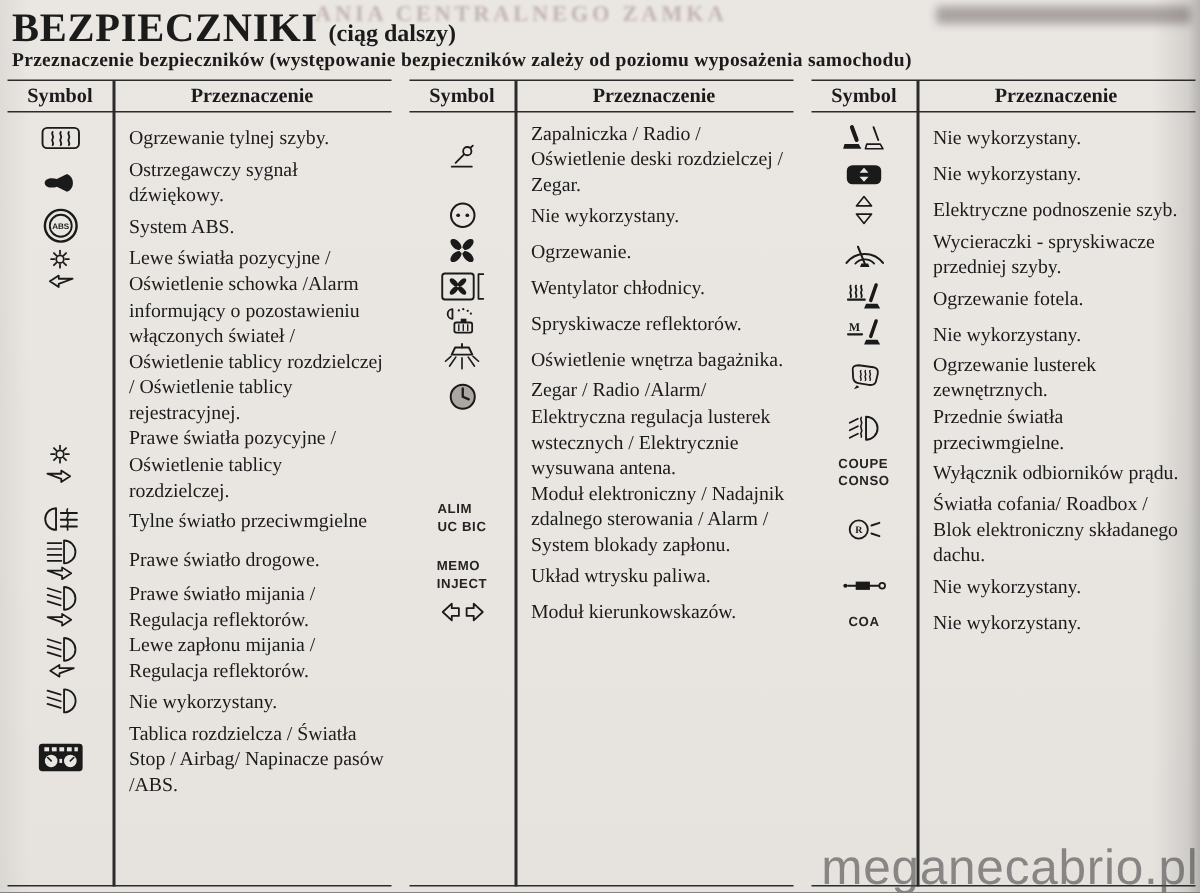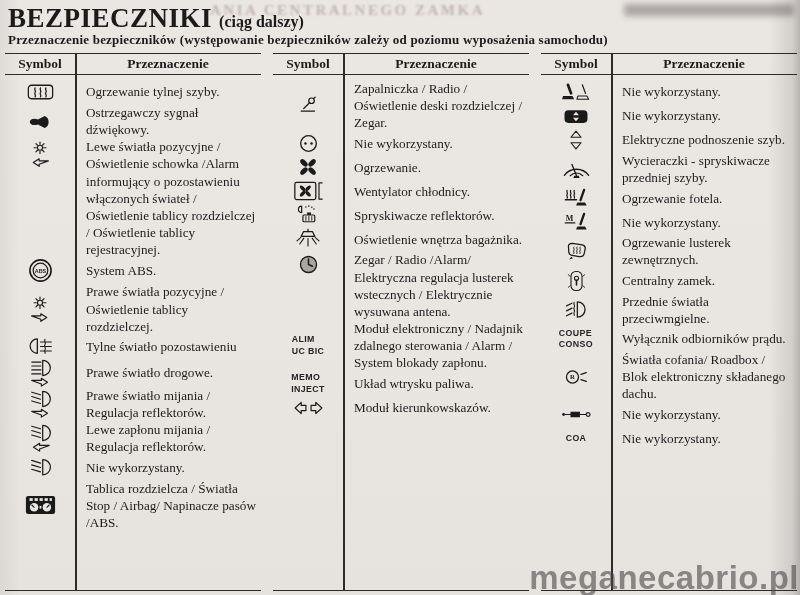--- a/index.html
+++ b/index.html
@@ -37,21 +37,21 @@
   .frow{display:flex;align-items:center;min-height:24px;}
   .frow.top-align{align-items:flex-start;}
   .frow.top-align .sym-cell{padding-top:3px;}
   .sym-cell{width:70px;flex:none;display:flex;justify-content:center;align-items:center;}
   .desc-cell{flex:1;padding:0 3px 0 11px;font-size:13.2px;line-height:1.3;}
   .sym-text{font-family:"Liberation Sans",sans-serif;font-size:8.8px;font-weight:bold;
             letter-spacing:.4px;line-height:1.3;color:#242424;text-align:left;}
   .icon svg{display:block;}
   .watermark{
     position:absolute;right:1px;bottom:1px;
-    font-family:"Liberation Sans",sans-serif;font-size:33px;font-weight:700;
+    font-family:"Liberation Sans",sans-serif;font-size:33px;font-weight:400;
     color:rgba(72,72,72,.60);letter-spacing:.5px;line-height:1;text-align:center;
   }
 </style>
 </head>
 <body>
 
 <div class="page">
   <div class="ghost">ANIA CENTRALNEGO ZAMKA</div>
   <div class="smudge"></div>
 
@@ -84,67 +84,67 @@
           <div class="frow">
             <div class="sym-cell">
               <span class="icon">
                 <svg viewBox="0 0 30 20" width="26" height="17" fill="none" stroke="#1a1a1a" stroke-width="1.4" stroke-linecap="round" stroke-linejoin="round">
                   <path fill="#1a1a1a" stroke="none" d="M3,10.5C3,7 8.5,6 12.5,7.5L20.5,3.5A7.6,7.6 0 0 1 20.5,17.5L12.5,13.5C8.5,15 3,14 3,10.5Z"></path>
                 </svg>
               </span>
             </div>
             <div class="desc-cell">Ostrzegawczy sygnał dźwiękowy.</div>
           </div>
+          <div class="frow">
+            <div class="sym-cell">
+              <span class="icon">
+                <svg viewBox="0 0 26 26" width="25" height="25" fill="none" stroke="#1a1a1a" stroke-width="1.4" stroke-linecap="round" stroke-linejoin="round">
+                  <circle cx="13" cy="13" r="11" stroke-width="1.7"></circle>
+                  <circle cx="13" cy="13" r="7.6" stroke-width="1.3"></circle>
+                  <text x="13" y="15.2" font-size="5.6" font-weight="bold" text-anchor="middle" font-family="Liberation Sans, sans-serif" fill="#1a1a1a" stroke="none">ABS</text>
+                </svg>
+              </span>
+            </div>
+            <div class="desc-cell">System ABS.</div>
+          </div>
           <div class="frow top-align">
             <div class="sym-cell">
               <span class="icon">
                 <svg viewBox="0 0 26 32" width="22" height="27" fill="none" stroke="#1a1a1a" stroke-width="1.4" stroke-linecap="round" stroke-linejoin="round">
                   <circle cx="13" cy="8" r="3"></circle>
                   <path d="M13,1.2V3.8M13,12.2V14.8M6,8H8.6M17.4,8H20M8.2,3.2L10,5M17.8,3.2L16,5M8.2,12.8L10,11M17.8,12.8L16,11"></path>
                   <polygon points="23,23.5 12,23.5 12,21 5,25.5 12,30 12,27.5"></polygon>
                 </svg>
               </span>
             </div>
             <div class="desc-cell">Lewe światła pozycyjne / Oświetlenie schowka /Alarm informujący o pozostawieniu włączonych świateł / Oświetlenie tablicy rozdzielczej / Oświetlenie tablicy rejestracyjnej.</div>
           </div>
           <div class="frow">
             <div class="sym-cell">
               <span class="icon">
-                <svg viewBox="0 0 26 26" width="25" height="25" fill="none" stroke="#1a1a1a" stroke-width="1.4" stroke-linecap="round" stroke-linejoin="round">
-                  <circle cx="13" cy="13" r="11" stroke-width="1.7"></circle>
-                  <circle cx="13" cy="13" r="7.6" stroke-width="1.3"></circle>
-                  <text x="13" y="15.2" font-size="5.6" font-weight="bold" text-anchor="middle" font-family="Liberation Sans, sans-serif" fill="#1a1a1a" stroke="none">ABS</text>
-                </svg>
-              </span>
-            </div>
-            <div class="desc-cell">System ABS.</div>
-          </div>
-          <div class="frow">
-            <div class="sym-cell">
-              <span class="icon">
                 <svg viewBox="0 0 26 32" width="22" height="27" fill="none" stroke="#1a1a1a" stroke-width="1.4" stroke-linecap="round" stroke-linejoin="round">
                   <circle cx="13" cy="8" r="3"></circle>
                   <path d="M13,1.2V3.8M13,12.2V14.8M6,8H8.6M17.4,8H20M8.2,3.2L10,5M17.8,3.2L16,5M8.2,12.8L10,11M17.8,12.8L16,11"></path>
                   <polygon points="3,23.5 14,23.5 14,21 21,25.5 14,30 14,27.5"></polygon>
                 </svg>
               </span>
             </div>
             <div class="desc-cell">Prawe światła pozycyjne / Oświetlenie tablicy rozdzielczej.</div>
           </div>
           <div class="frow">
             <div class="sym-cell">
               <span class="icon">
                 <svg viewBox="0 0 30 21" width="27" height="19" fill="none" stroke="#1a1a1a" stroke-width="1.4" stroke-linecap="round" stroke-linejoin="round">
                   <path d="M11.5,2a8,8 0 0 0 0,16Z"></path>
                   <path d="M15,5.5h12M15,10.5h12M15,15.5h12" stroke-width="1.3"></path>
                   <path d="M20,2.5c-1.6,2 1.6,3.8 0,5.8c-1.6,2 1.6,3.8 0,5.8c-1.2,1.5 0.8,2.8 0,4" stroke-width="1.2"></path>
                 </svg>
               </span>
             </div>
-            <div class="desc-cell">Tylne światło pozostawieniu</div>
+            <div class="desc-cell">Tylne światło przeciwmgielne</div>
           </div>
           <div class="frow">
             <div class="sym-cell">
               <span class="icon">
                 <svg viewBox="0 0 26 32" width="23" height="28" fill="none" stroke="#1a1a1a" stroke-width="1.4" stroke-linecap="round" stroke-linejoin="round">
                   <path d="M15.5,1.5a8.7,8.7 0 0 1 0,17.4Z"></path>
                   <path d="M3,3.5h10.5M3,8h10.5M3,12.5h10.5M3,17h10.5" stroke-width="1.3"></path>
                   <polygon points="3,24.5 14,24.5 14,22 21,26.5 14,31 14,28.5" stroke-width="1.3"></polygon>
                 </svg>
               </span>
@@ -441,33 +441,20 @@
                   <path d="M13.5,6.5c-1.1,1.3 1.1,2.4 0,3.7c-1.1,1.3 1.1,2.4 0,3.7" stroke-width="1.1"></path>
                   <path d="M17,6.5c-1.1,1.3 1.1,2.4 0,3.7c-1.1,1.3 1.1,2.4 0,3.7" stroke-width="1.1"></path>
                 </svg>
               </span>
             </div>
             <div class="desc-cell">Ogrzewanie lusterek zewnętrznych.</div>
           </div>
           <div class="frow">
             <div class="sym-cell">
               <span class="icon">
-                <svg viewBox="0 0 24 28" width="19" height="22" fill="none" stroke="#1a1a1a" stroke-width="1.4" stroke-linecap="round" stroke-linejoin="round">
-                  <rect x="5" y="2" width="14" height="24" rx="6"></rect>
-                  <path d="M4,8L1.5,6M4,20L1.5,22M20,8L22.5,6M20,20L22.5,22" stroke-width="1.1"></path>
-                  <circle cx="12" cy="10.5" r="2.6"></circle>
-                  <path d="M12,13.2V19" stroke-width="2"></path>
-                </svg>
-              </span>
-            </div>
-            <div class="desc-cell">Centralny zamek.</div>
-          </div>
-          <div class="frow">
-            <div class="sym-cell">
-              <span class="icon">
                 <svg viewBox="0 0 26 21" width="24" height="19" fill="none" stroke="#1a1a1a" stroke-width="1.4" stroke-linecap="round" stroke-linejoin="round">
                   <path d="M14.5,2a8.5,8.5 0 0 1 0,17Z"></path>
                   <path d="M11,2.5c-1.5,1.9 1.5,3.6 0,5.5c-1.5,1.9 1.5,3.6 0,5.5c-1,1.3 0.6,2.5 0,3.5" stroke-width="1.2"></path>
                   <path d="M2.5,6.5L8.5,3.5M2.5,12L8.5,9M2.5,17.5L8.5,14.5" stroke-width="1.3"></path>
                 </svg>
               </span>
             </div>
             <div class="desc-cell">Przednie światła przeciwmgielne.</div>
           </div>
           <div class="frow">

